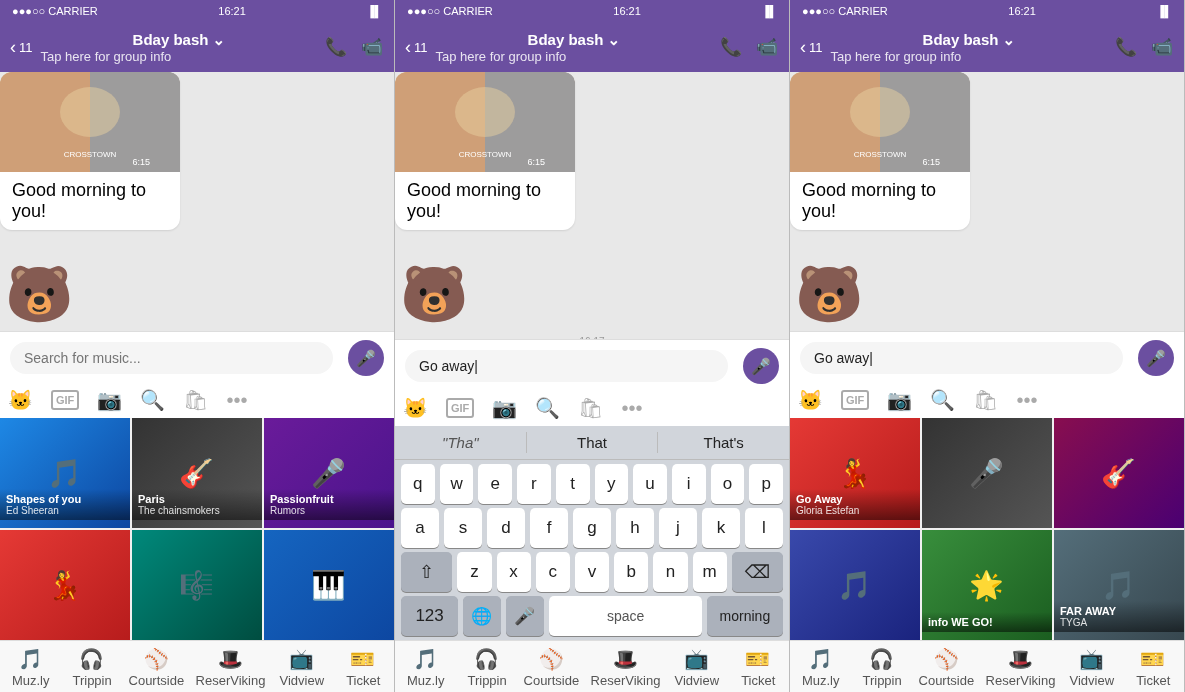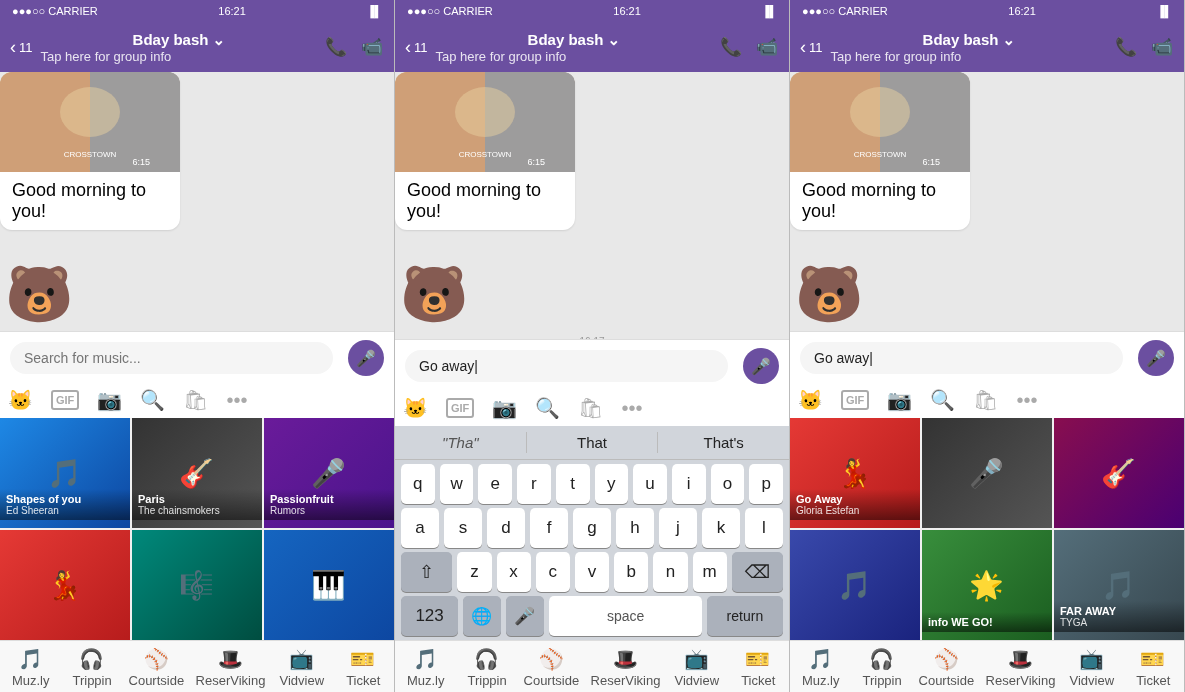--- a/index.html
+++ b/index.html
@@ -524,21 +524,21 @@
       <div class="kb-key">b</div>
       <div class="kb-key">n</div>
       <div class="kb-key">m</div>
       <div class="kb-key dark delete-icon wide">⌫</div>
     </div>
     <div class="kb-row">
       <div class="kb-key dark wide">123</div>
       <div class="kb-key dark">🌐</div>
       <div class="kb-key dark">🎤</div>
       <div class="kb-key space">space</div>
-      <div class="kb-key dark return-key">return</div>
+      <div class="kb-key dark return-key">morning</div>
     </div>
   </div>
 
   <div class="bottom-nav">
     <div class="nav-item">
       <span class="nav-icon">🎵</span>
       <span class="nav-label">Muz.ly</span>
     </div>
     <div class="nav-item">
       <span class="nav-icon">🎧</span>

